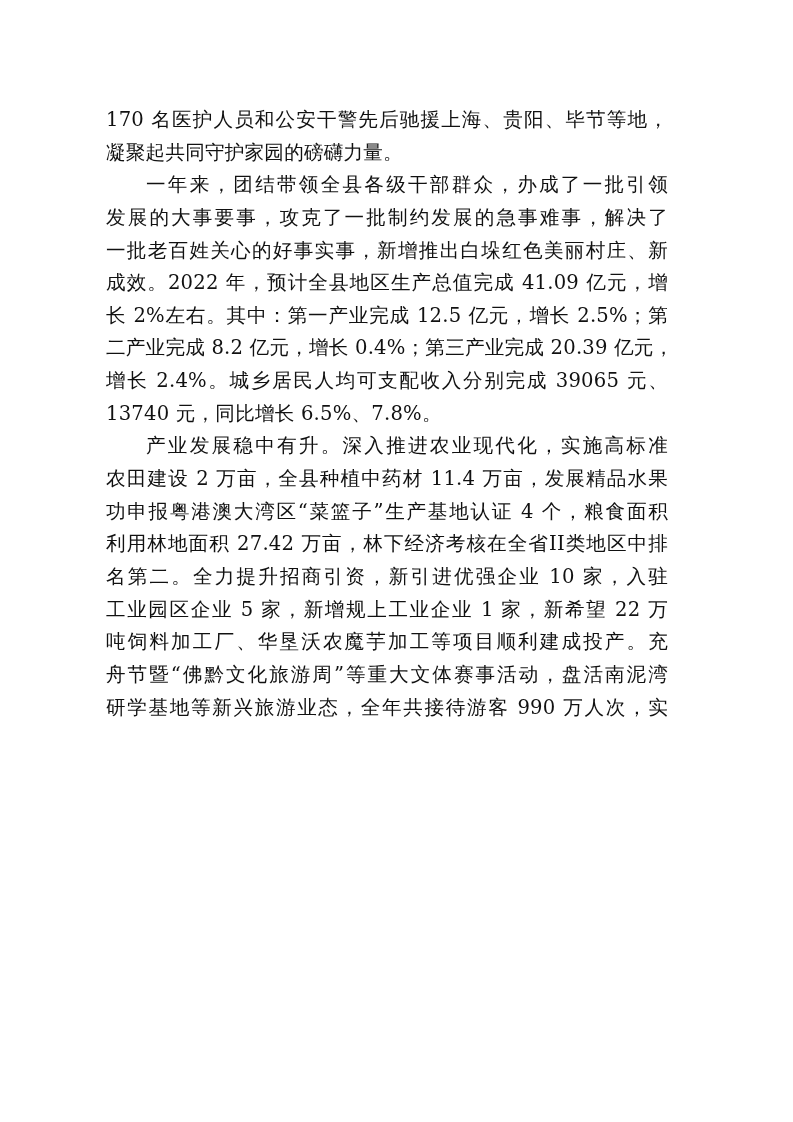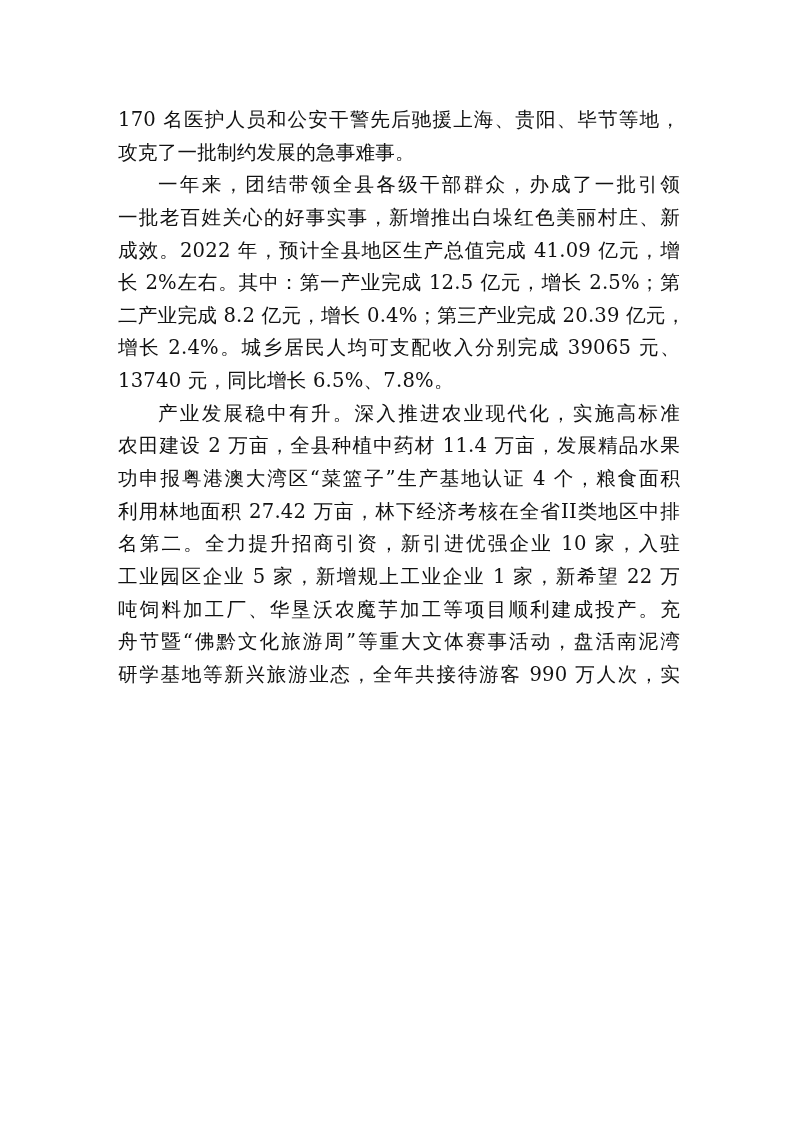--- a/index.html
+++ b/index.html
@@ -10,21 +10,21 @@
     body {
       width: 793px;
       height: 1122px;
       position: relative;
       overflow: hidden;
       font-family: "DejaVu Serif", "Liberation Serif", serif;
       color: #111111;
     }
     .page {
       position: absolute;
-      left: 118px;
+      left: 106px;
       top: 104px;
       width: 562px;
     }
     .line {
       height: 32.65px;
       line-height: 32.65px;
       font-size: 19.6px;
       white-space: nowrap;
       text-align: justify;
       text-align-last: justify;
@@ -37,25 +37,26 @@
       padding-left: 40px;
     }
   </style>
 </head>
 <body>
 
 <div class="page">
 
   <div>
     <div class="line">170 名医护人员和公安干警先后驰援上海、贵阳、毕节等地，</div>
-    <div class="line last">攻克了一批制约发展的急事难事。</div>
+    <div class="line last">凝聚起共同守护家园的磅礴力量。</div>
   </div>
 
   <div>
     <div class="line indent">一年来，团结带领全县各级干部群众，办成了一批引领</div>
+    <div class="line">发展的大事要事，攻克了一批制约发展的急事难事，解决了</div>
     <div class="line">一批老百姓关心的好事实事，新增推出白垛红色美丽村庄、新</div>
     <div class="line">成效。2022 年，预计全县地区生产总值完成 41.09 亿元，增</div>
     <div class="line">长 2%左右。其中：第一产业完成 12.5 亿元，增长 2.5%；第</div>
     <div class="line">二产业完成 8.2 亿元，增长 0.4%；第三产业完成 20.39 亿元，</div>
     <div class="line">增长 2.4%。城乡居民人均可支配收入分别完成 39065 元、</div>
     <div class="line last">13740 元，同比增长 6.5%、7.8%。</div>
   </div>
 
   <div>
     <div class="line indent">产业发展稳中有升。深入推进农业现代化，实施高标准</div>

